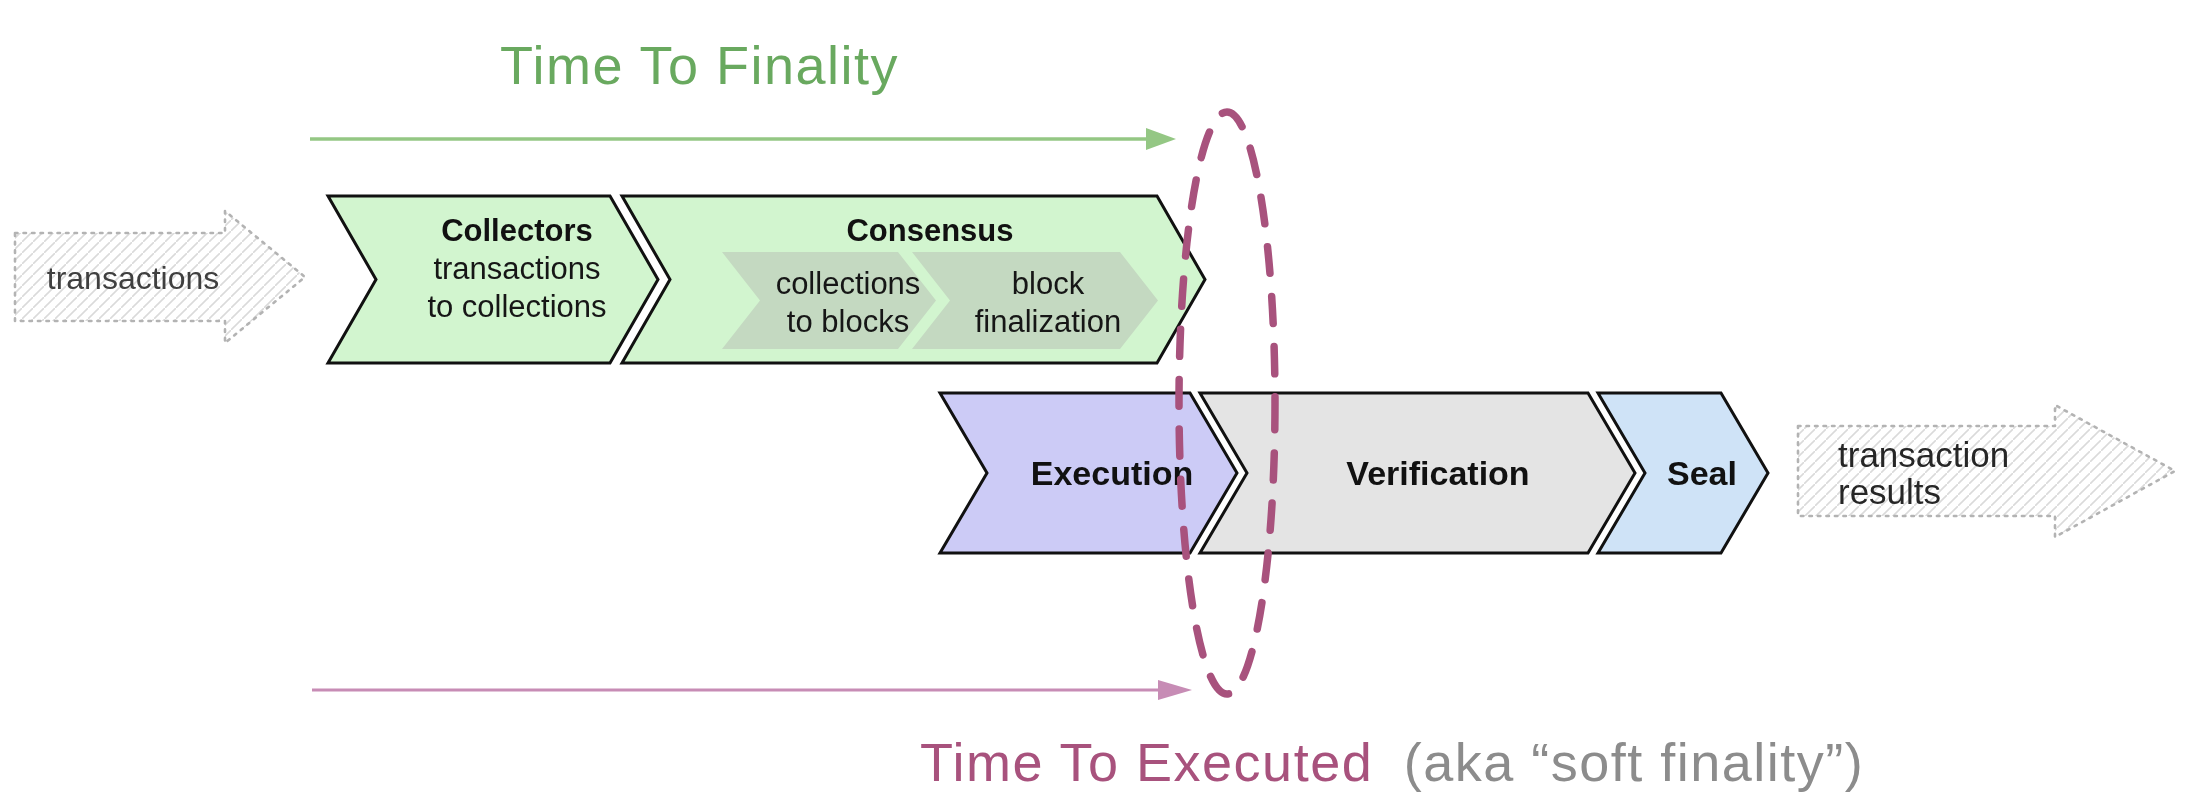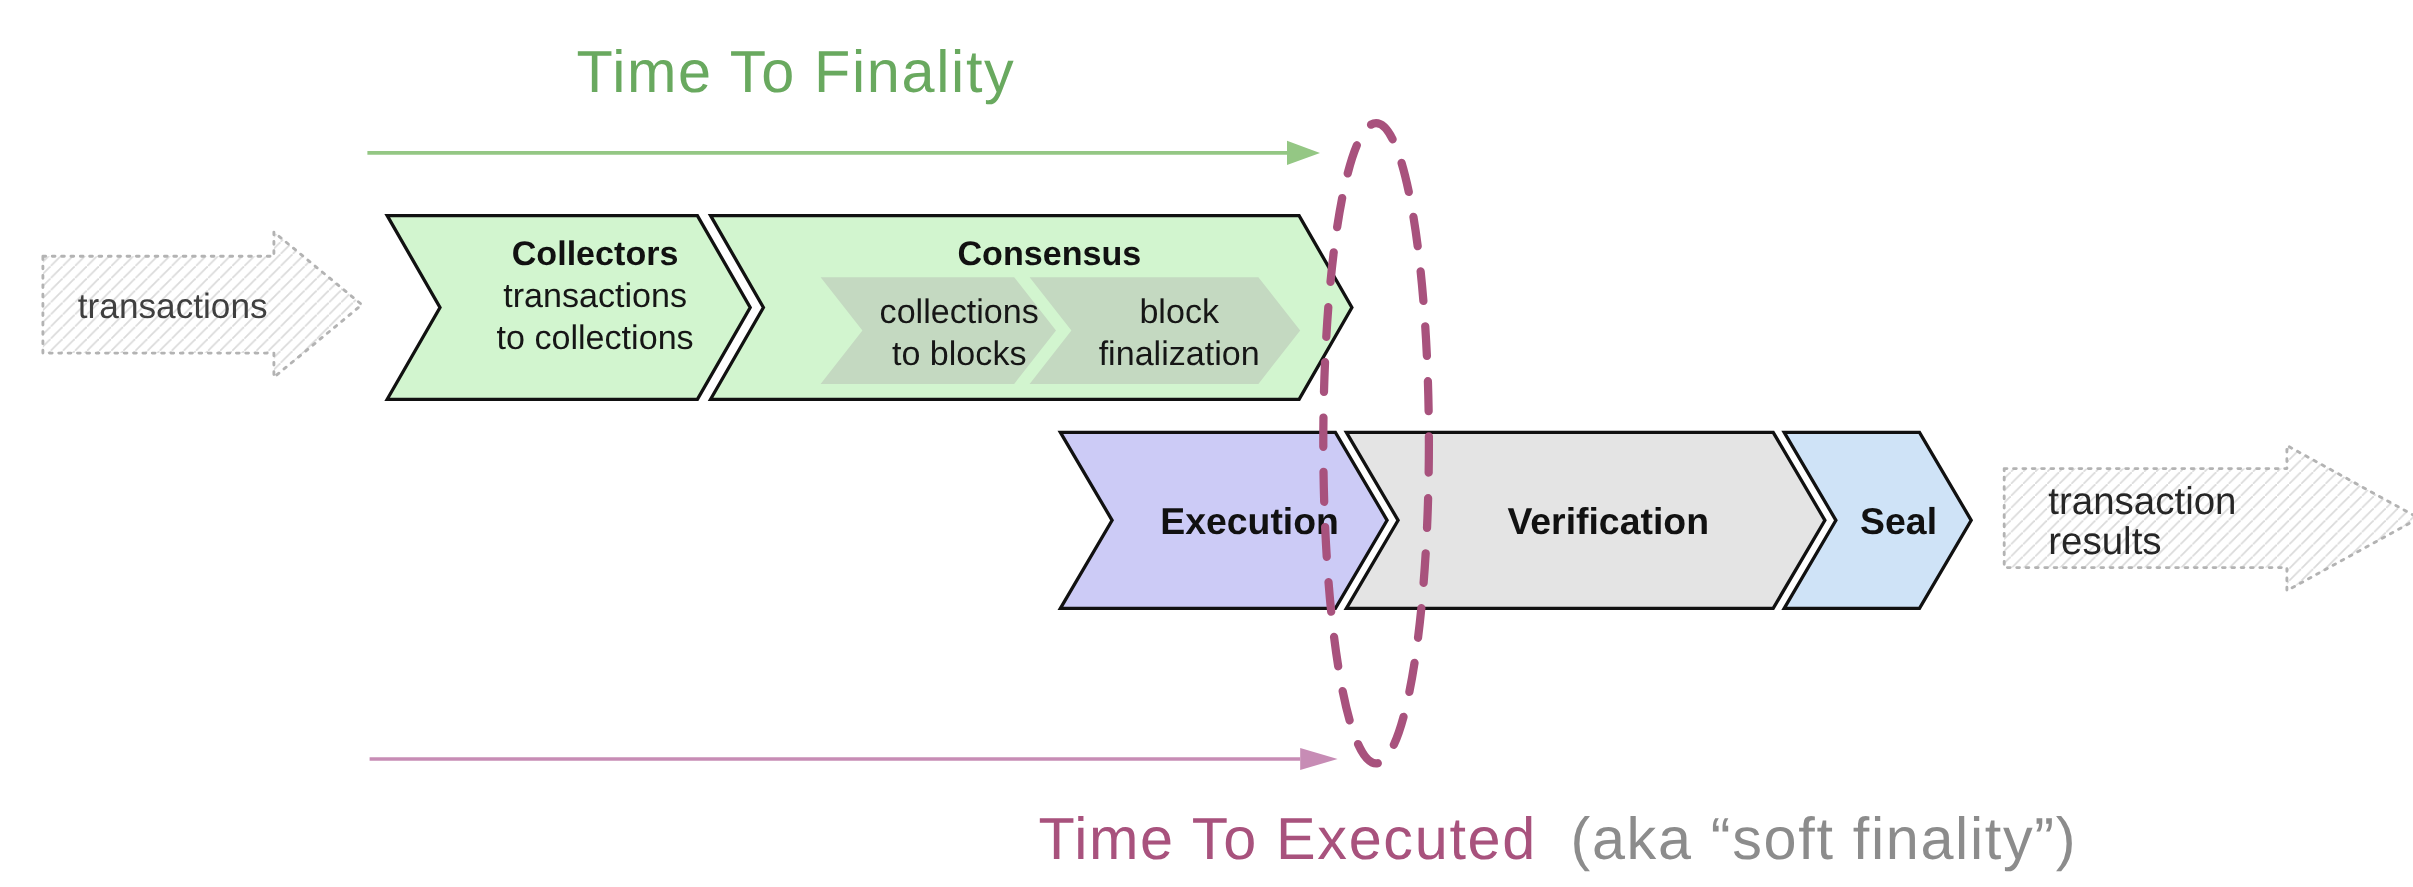--- a/index.html
+++ b/index.html
@@ -1,16 +1,16 @@
 <!DOCTYPE html>
 <html><head>
 <meta charset="utf-8">
 <style>
   html,body{margin:0;padding:0;background:#ffffff;}
-  .stage-canvas{width:1818px;height:806px;position:relative;font-family:"Liberation Sans",sans-serif;padding-left:24px;}
+  .stage-canvas{width:1818px;height:806px;position:relative;font-family:"Liberation Sans",sans-serif;}
   svg{display:block;}
   text{font-family:"Liberation Sans",sans-serif;}
   .big-label{font-size:54px;letter-spacing:1.5px;font-weight:400;}
   .chev-title{font-size:31px;font-weight:bold;fill:#111111;}
   .chev-sub{font-size:31px;font-weight:400;fill:#161616;}
   .chev-title2{font-size:34px;font-weight:bold;fill:#111111;}
   .io-label{font-size:32px;fill:#3f3f3f;}
   .io-label2{font-size:35px;fill:#262626;}
   .chev{stroke:#111111;stroke-width:3;stroke-linejoin:miter;}
   .subchev{stroke:none;}

